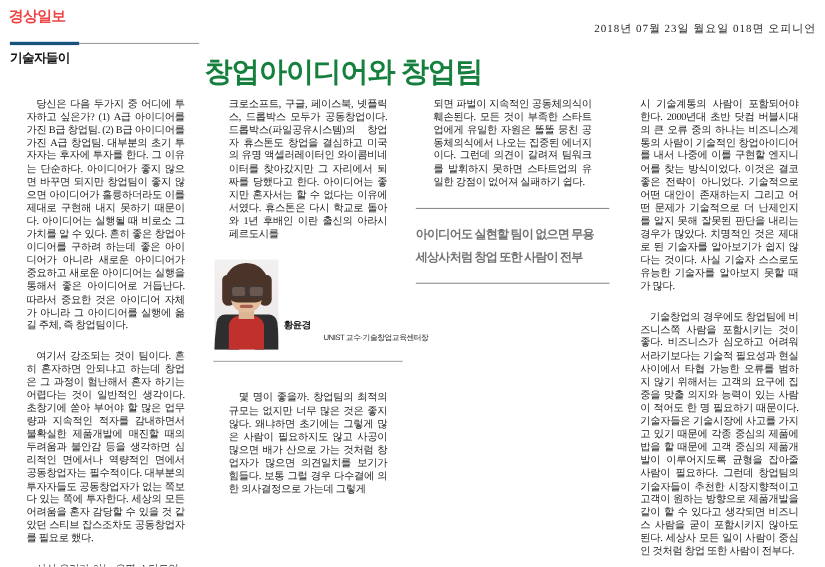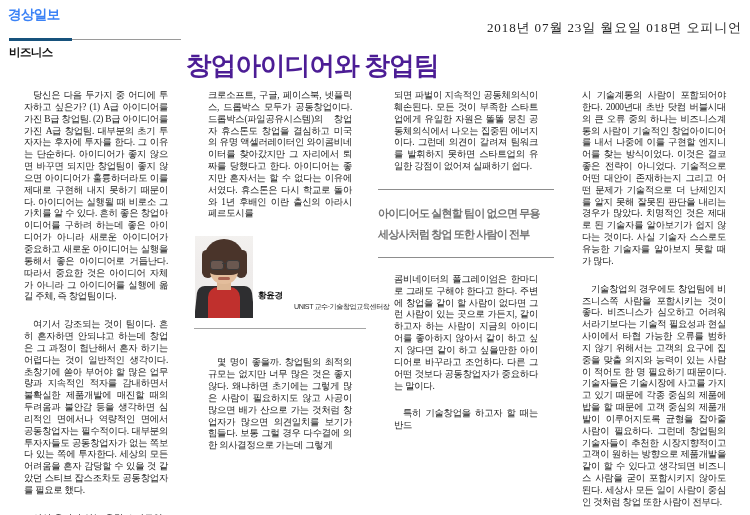--- a/index.html
+++ b/index.html
@@ -25,28 +25,28 @@
 
   
   .masthead {
     position: absolute;
     left: 8px;
     top: 6px;
     font-family: "Liberation Sans", "DejaVu Sans", sans-serif;
     font-weight: bold;
     font-size: 13.5px;
     letter-spacing: -0.6px;
-    color: #3b82f6;
+    color: #ef4444;
   }
   .dateline {
     position: absolute;
     right: 8px;
     top: 19px;
     font-family: "Liberation Serif", "DejaVu Serif", serif;
-    font-size: 13px;
+    font-size: 10px;
     letter-spacing: 0.9px;
     color: #222222;
     white-space: nowrap;
   }
 
   
   .section-rule-wrap {
     position: absolute;
     left: 9px;
     top: 38px;
@@ -82,21 +82,21 @@
 
   
   .headline {
     position: absolute;
     left: 186px;
     top: 31px;
     font-family: "Liberation Serif", "DejaVu Serif", serif;
     font-weight: bold;
     font-size: 25.5px;
     letter-spacing: -0.8px;
-    color: #4c1d95;
+    color: #15803d;
     white-space: nowrap;
   }
 
   
   .columns {
     position: absolute;
     left: 8px;
     top: 74px;
     width: 734px;
     height: 438px;
@@ -326,21 +326,21 @@
 <div class="page">
 
   <div class="masthead">경상일보</div>
 
   <div class="dateline">2018년 07월 23일 월요일 018면 오피니언</div>
 
   <div class="section-rule-wrap">
     <div class="section-rule-accent"></div>
     <div class="section-rule-rest"></div>
   </div>
-  <div class="section-label">비즈니스</div>
+  <div class="section-label">기술자들이</div>
 
   <h1 class="headline">창업아이디어와 창업팀</h1>
 
   <div class="columns">
 
     <div class="col col-1">
       <div class="body-text">
         <p>당신은 다음 두가지 중 어디에 투자하고 싶은가? (1) A급 아이디어를 가진 B급 창업팀. (2) B급 아이디어를 가진 A급 창업팀. 대부분의 초기 투자자는 후자에 투자를 한다. 그 이유는 단순하다. 아이디어가 좋지 않으면 바꾸면 되지만 창업팀이 좋지 않으면 아이디어가 훌륭하더라도 이를 제대로 구현해 내지 못하기 때문이다. 아이디어는 실행될 때 비로소 그 가치를 알 수 있다. 흔히 좋은 창업아이디어를 구하려 하는데 좋은 아이디어가 아니라 새로운 아이디어가 중요하고 새로운 아이디어는 실행을 통해서 좋은 아이디어로 거듭난다. 따라서 중요한 것은 아이디어 자체가 아니라 그 아이디어를 실행에 옮길 주체, 즉 창업팀이다.</p>
         <p>여기서 강조되는 것이 팀이다. 흔히 혼자하면 안되냐고 하는데 창업은 그 과정이 험난해서 혼자 하기는 어렵다는 것이 일반적인 생각이다. 초창기에 쏟아 부어야 할 많은 업무량과 지속적인 적자를 감내하면서 불확실한 제품개발에 매진할 때의 두려움과 불안감 등을 생각하면 심리적인 면에서나 역량적인 면에서 공동창업자는 필수적이다. 대부분의 투자자들도 공동창업자가 없는 쪽보다 있는 쪽에 투자한다. 세상의 모든 어려움을 혼자 감당할 수 있을 것 같았던 스티브 잡스조차도 공동창업자를 필요로 했다.</p>
         <p>사실 우리가 아는 유명 스타트업 · 마이</p>
@@ -384,24 +384,20 @@
 
       <div class="pullquote-wrap">
         <div class="pq-rule-top"></div>
         <div class="pullquote">
           <div>아이디어도 실현할 팀이 없으면 무용</div>
           <div>세상사처럼 창업 또한 사람이 전부</div>
         </div>
         <div class="pq-rule-bottom"></div>
       </div>
 
-      <div class="body-text">
-        <p class="no-indent">콤비네이터의 폴그레이엄은 한마디로 그래도 구해야 한다고 한다. 주변에 창업을 같이 할 사람이 없다면 그런 사람이 있는 곳으로 가든지, 같이 하고자 하는 사람이 지금의 아이디어를 좋아하지 않아서 같이 하고 싶지 않다면 같이 하고 싶을만한 아이디어로 바꾸라고 조언하다. 다른 그 어떤 것보다 공동창업자가 중요하다는 말이다.</p>
-        <p>특히 기술창업을 하고자 할 때는 반드</p>
-      </div>
     </div>
 
     <div class="col col-4">
       <div class="body-text">
         <p class="no-indent">시 기술계통의 사람이 포함되어야 한다. 2000년대 초반 닷컴 버블시대의 큰 오류 중의 하나는 비즈니스계통의 사람이 기술적인 창업아이디어를 내서 나중에 이를 구현할 엔지니어를 찾는 방식이었다. 이것은 결코 좋은 전략이 아니었다. 기술적으로 어떤 대안이 존재하는지 그리고 어떤 문제가 기술적으로 더 난제인지를 알지 못해 잘못된 판단을 내리는 경우가 많았다. 치명적인 것은 제대로 된 기술자를 알아보기가 쉽지 않다는 것이다. 사실 기술자 스스로도 유능한 기술자를 알아보지 못할 때가 많다.</p>
         <p>기술창업의 경우에도 창업팀에 비즈니스쪽 사람을 포함시키는 것이 좋다. 비즈니스가 심오하고 어려워서라기보다는 기술적 필요성과 현실 사이에서 타협 가능한 오류를 범하지 않기 위해서는 고객의 요구에 집중을 맞출 의지와 능력이 있는 사람이 적어도 한 명 필요하기 때문이다. 기술자들은 기술시장에 사고를 가지고 있기 때문에 각종 중심의 제품에 밥을 할 때문에 고객 중심의 제품개발이 이루어지도록 균형을 잡아줄 사람이 필요하다. 그런데 창업팀의 기술자들이 추천한 시장지향적이고 고객이 원하는 방향으로 제품개발을 같이 할 수 있다고 생각되면 비즈니스 사람을 굳이 포함시키지 않아도 된다. 세상사 모든 일이 사람이 중심인 것처럼 창업 또한 사람이 전부다.</p>
       </div>
     </div>
 
   </div>

